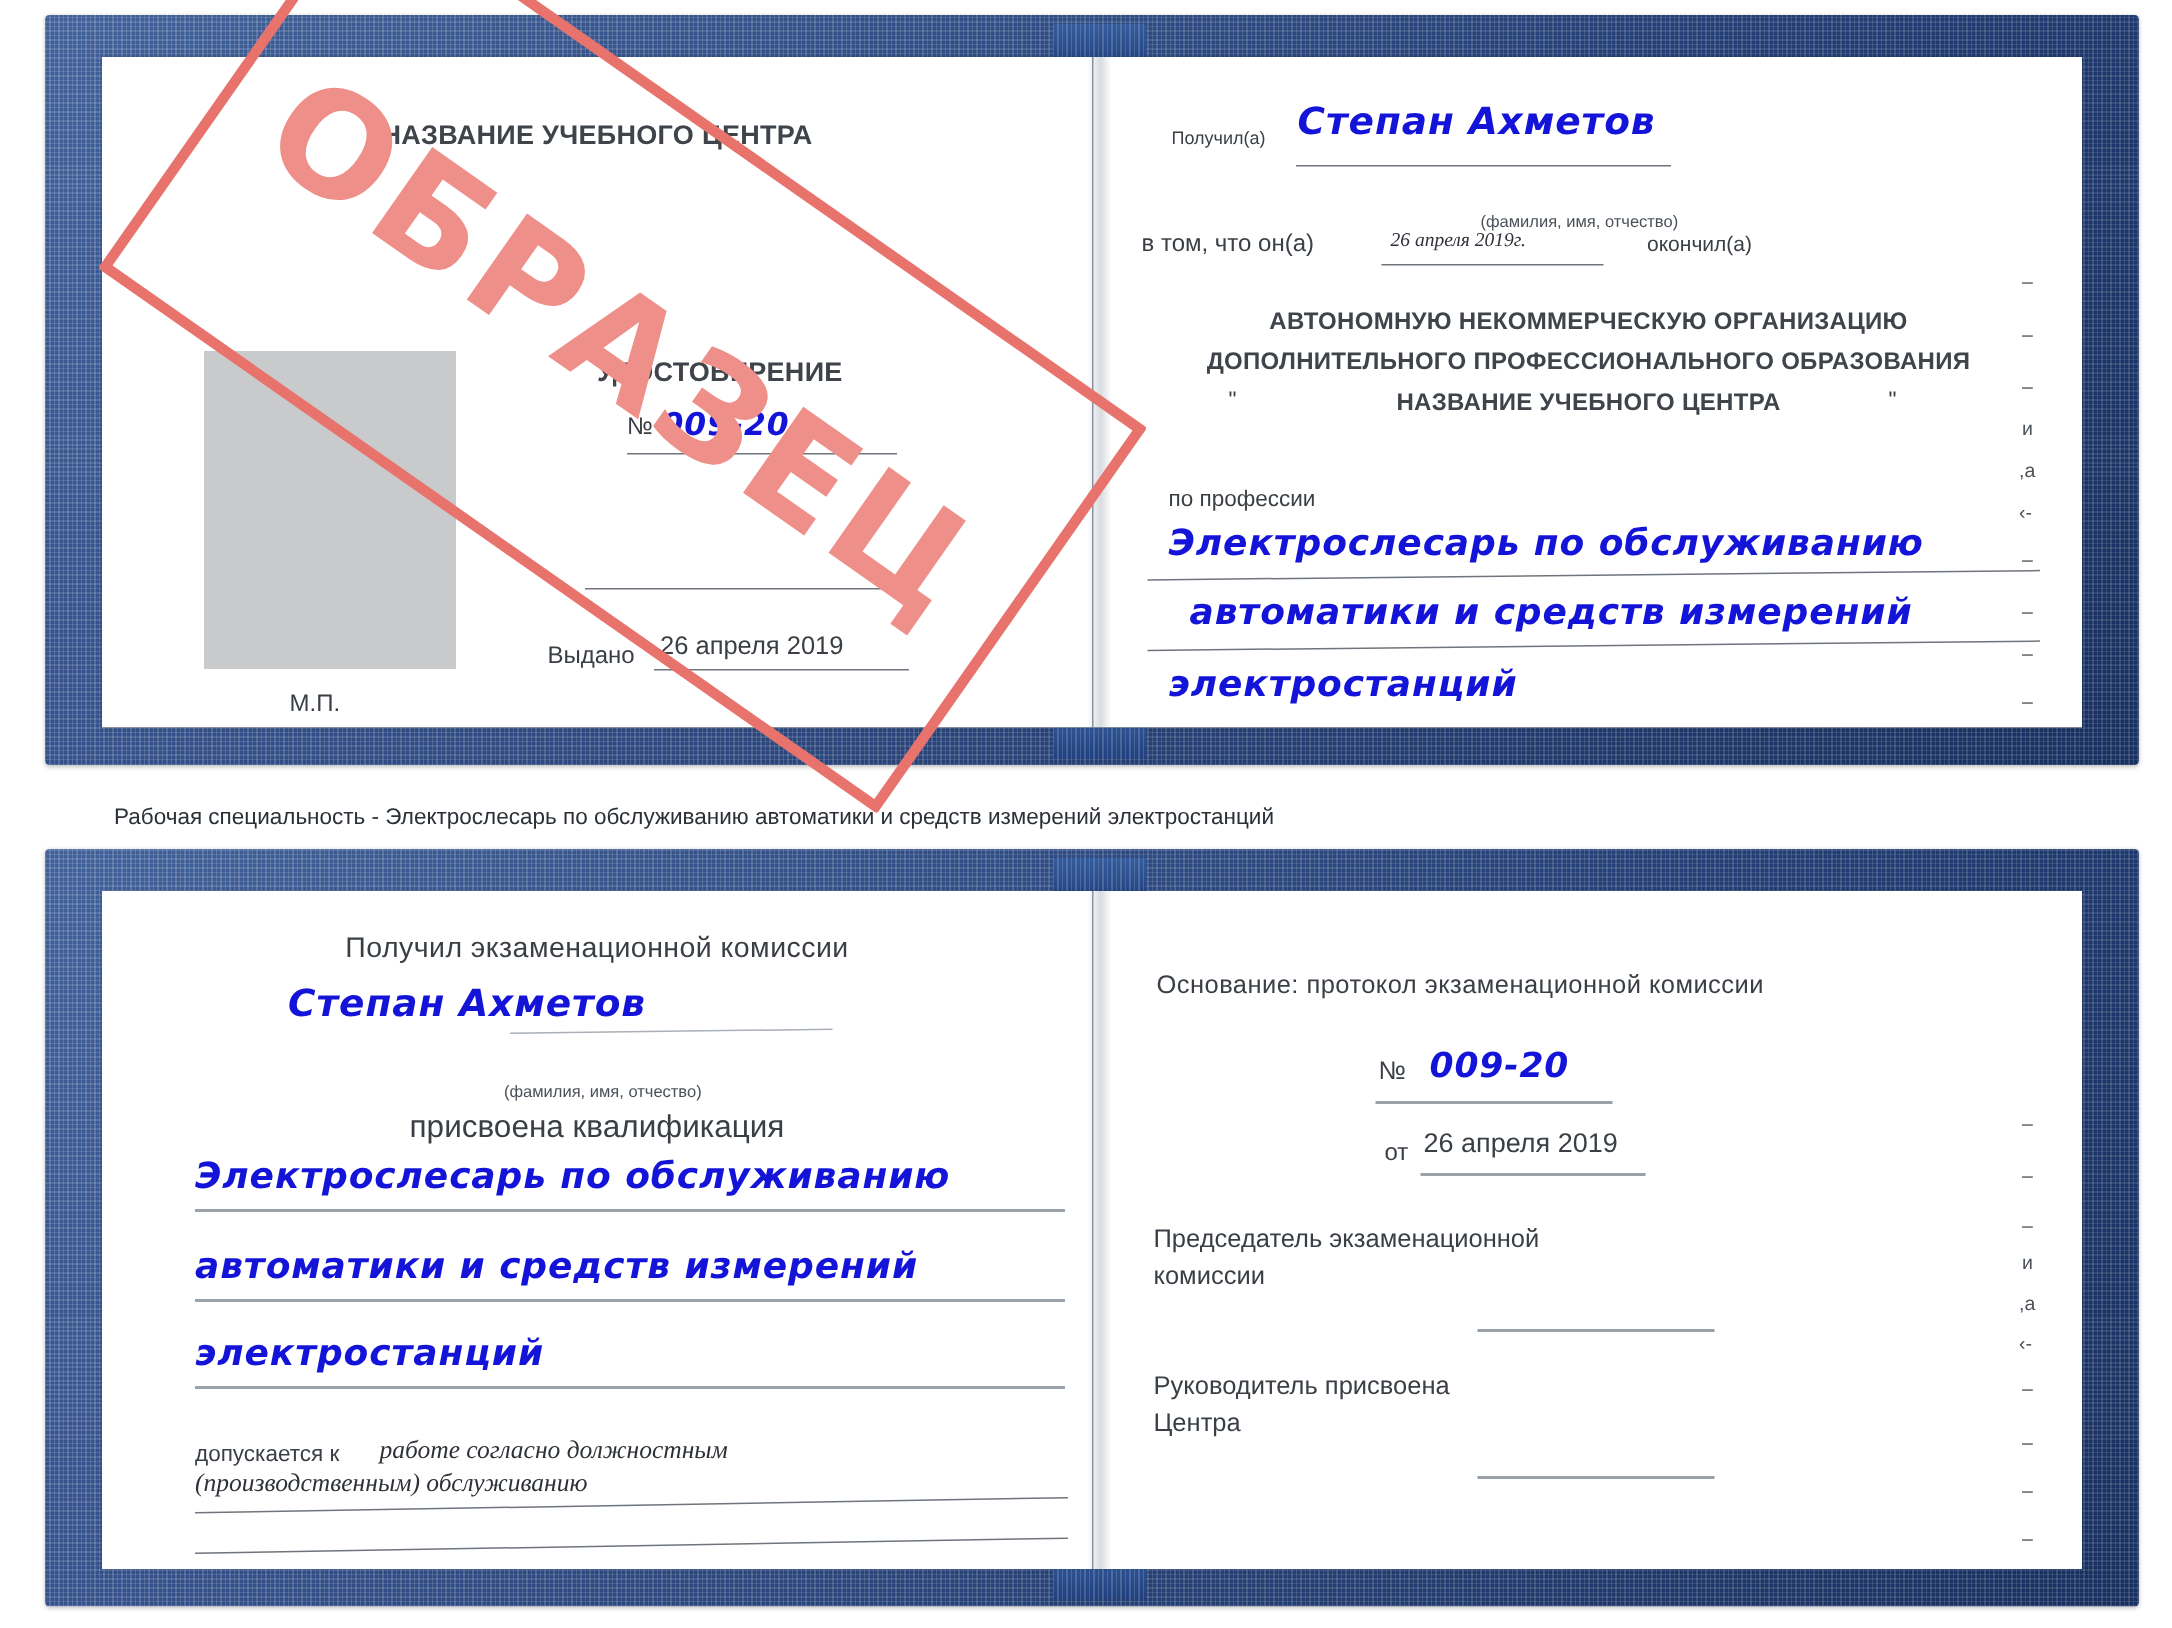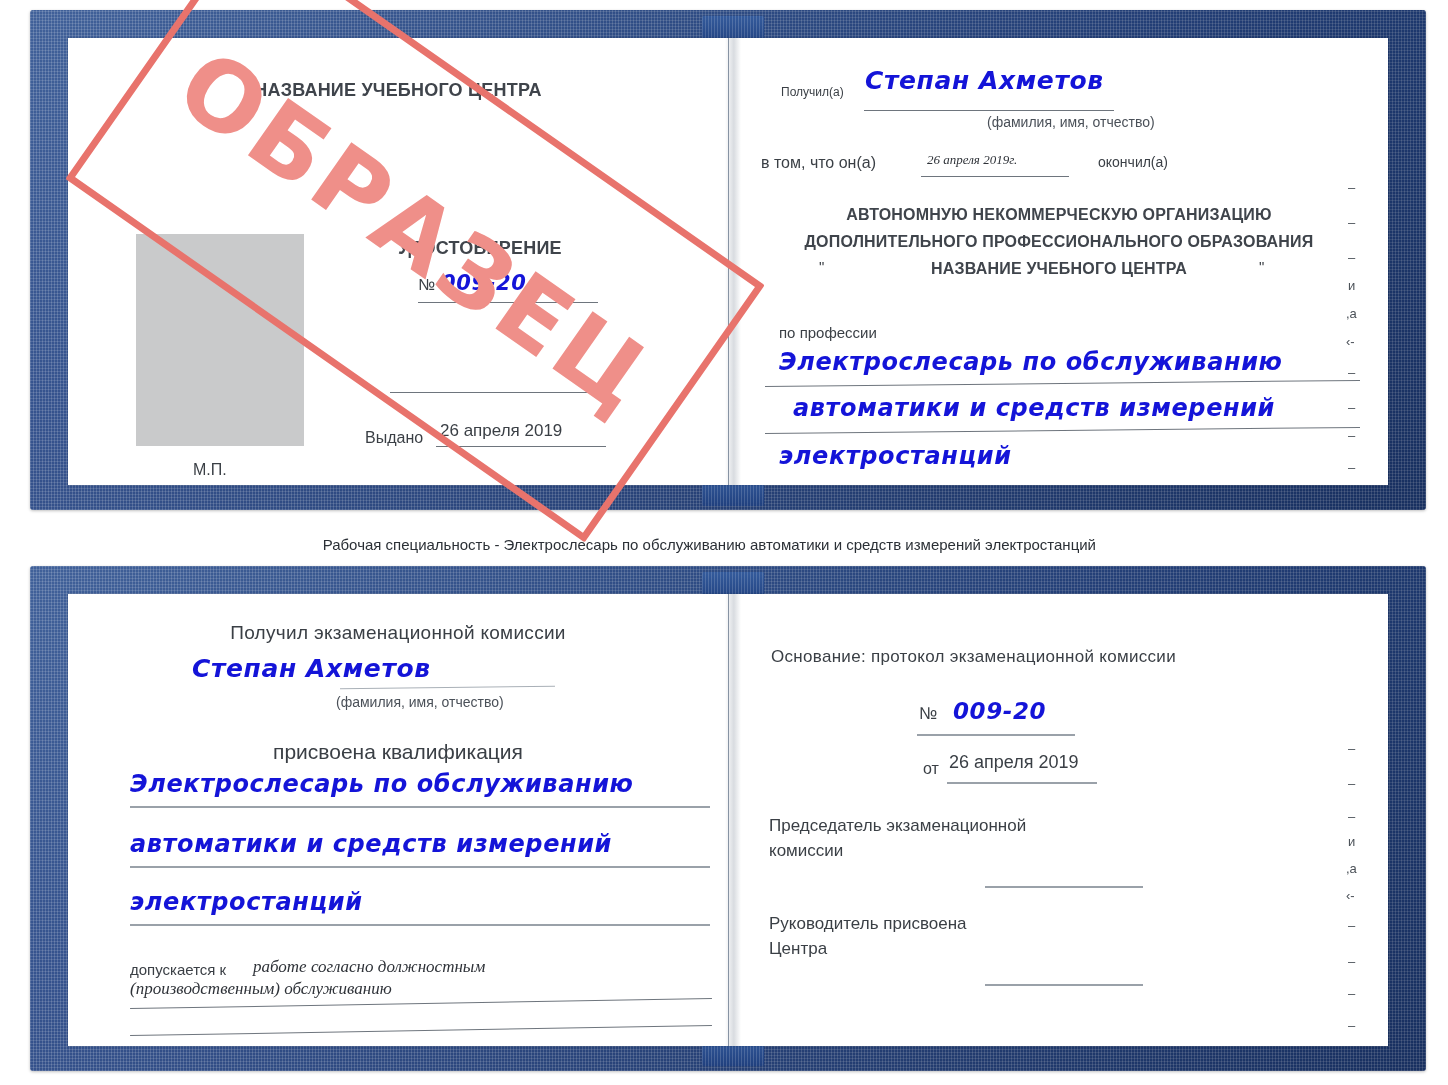--- a/index.html
+++ b/index.html
@@ -41,21 +41,21 @@
   .spine-tab{
     position:absolute;background:
       repeating-linear-gradient(90deg, rgba(255,255,255,.16) 0 1px, rgba(0,0,0,0) 1px 3px),
       linear-gradient(180deg,#345b9c,#20407e);
     border-radius:2px;
   }
 
   
   .t{position:absolute;white-space:pre;line-height:1.18;}
   .caps{letter-spacing:.2px;color:#3f444b;}
-  .small{font-size:14px;color:#4a5058;}
+  .small{font-size:11px;color:#4a5058;margin-top:28px;}
   .hand{
     font-family:"DejaVu Sans","Liberation Sans",sans-serif;
     color:#1414d8;font-style:italic;font-weight:600;letter-spacing:.6px;
   }
   .ital{font-family:"Liberation Serif","DejaVu Serif",serif;font-style:italic;color:#2e3238;}
   .rule{position:absolute;background:#9aa1a9;height:1.5px;}
   .rule.dark{background:#6e757d;height:1.3px;}
   .rule.thin{background:#a9b0b7;height:1px;}
 
   
@@ -157,21 +157,21 @@
     <div class="edge-glyph" style="left:1318px;top:390px;">–</div>
     <div class="edge-glyph" style="left:1318px;top:418px;">–</div>
     <div class="edge-glyph" style="left:1318px;top:450px;">–</div>
   </div>
 </div>
 
 <div class="stamp" style="left:98px;top:75px;width:620px;height:300px;">
   <span>ОБРАЗЕЦ</span>
 </div>
 
-<div class="caption" style="left:76px;top:534px;text-align:right;">Рабочая специальность - Электрослесарь по обслуживанию автоматики и средств измерений электростанций</div>
+<div class="caption" style="left:76px;top:534px;">Рабочая специальность - Электрослесарь по обслуживанию автоматики и средств измерений электростанций</div>
 
 <div class="cert" style="left:30px;top:566px;width:1396px;height:505px;">
 
   <div class="cover"></div>
   <div class="spine-tab" style="left:672px;top:6px;width:62px;height:30px;"></div>
   <div class="spine-tab" style="left:672px;top:470px;width:62px;height:30px;"></div>
 
   <div class="pages" style="left:38px;top:28px;width:1320px;height:452px;">
 
     <div class="page page-left">

